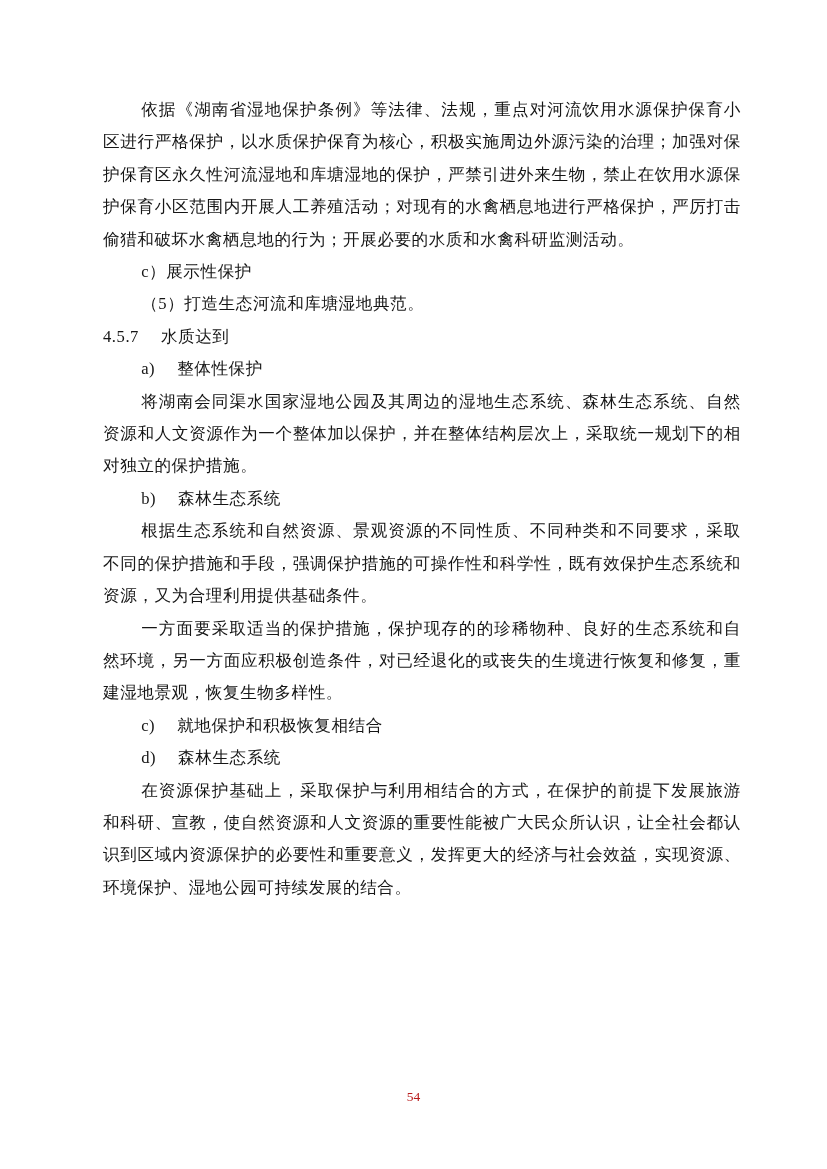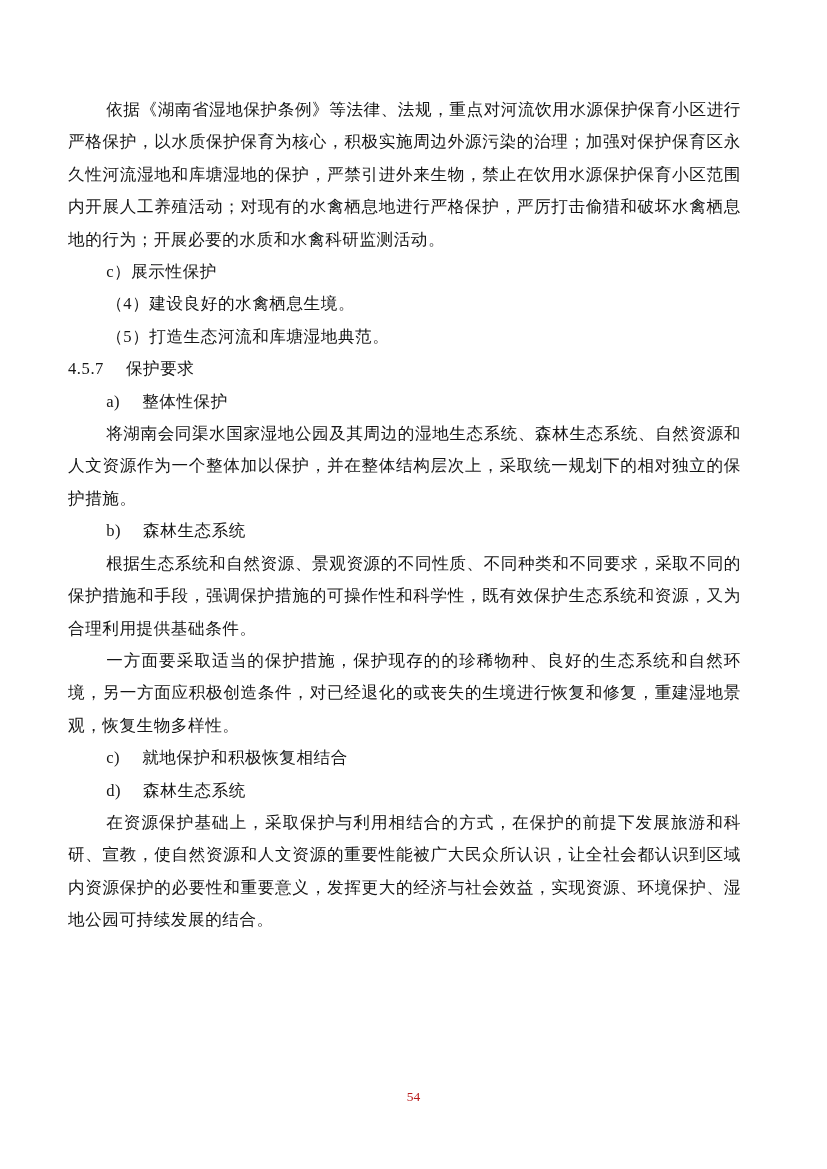--- a/index.html
+++ b/index.html
@@ -7,21 +7,21 @@
     padding: 0;
     background: #ffffff;
   }
   .page {
     position: relative;
     width: 827px;
     height: 1169px;
     margin: 0 auto;
     background: #ffffff;
     box-sizing: border-box;
-    padding: 94px 86px 0 68px;
+    padding: 94px 86px 0 103px;
     overflow: hidden;
   }
   .doc-text {
     font-family: "Liberation Serif", "DejaVu Serif", serif;
     font-size: 16.6px;
     line-height: 32.4px;
     color: #151515;
     text-align: justify;
     letter-spacing: 0.55px;
   }
@@ -52,24 +52,23 @@
 </head>
 <body>
 
 <div class="page">
   <div class="doc-text">
 
     <p class="indent">依据《湖南省湿地保护条例》等法律、法规，重点对河流饮用水源保护保育小区进行严格保护，以水质保护保育为核心，积极实施周边外源污染的治理；加强对保护保育区永久性河流湿地和库塘湿地的保护，严禁引进外来生物，禁止在饮用水源保护保育小区范围内开展人工养殖活动；对现有的水禽栖息地进行严格保护，严厉打击偷猎和破坏水禽栖息地的行为；开展必要的水质和水禽科研监测活动。</p>
 
     <p class="indent">c）展示性保护</p>
 
-    <p class="indent">（4）建设良好的水禽栖息生境。</p>
     <p class="indent">（5）打造生态河流和库塘湿地典范。</p>
 
-    <p class="section-heading"><span>4.5.7</span><span class="gap-title">保护要求</span></p>
+    <p class="section-heading"><span>4.5.7</span><span class="gap-title">水质达到</span></p>
 
     <p class="indent"><span>a)</span><span class="gap-title">整体性保护</span></p>
     <p class="indent">将湖南会同渠水国家湿地公园及其周边的湿地生态系统、森林生态系统、自然资源和人文资源作为一个整体加以保护，并在整体结构层次上，采取统一规划下的相对独立的保护措施。</p>
 
     <p class="indent"><span>b)</span><span class="gap-title">森林生态系统</span></p>
     <p class="indent">根据生态系统和自然资源、景观资源的不同性质、不同种类和不同要求，采取不同的保护措施和手段，强调保护措施的可操作性和科学性，既有效保护生态系统和资源，又为合理利用提供基础条件。</p>
 
     <p class="indent">一方面要采取适当的保护措施，保护现存的的珍稀物种、良好的生态系统和自然环境，另一方面应积极创造条件，对已经退化的或丧失的生境进行恢复和修复，重建湿地景观，恢复生物多样性。</p>
     <p class="indent"><span>c)</span><span class="gap-title">就地保护和积极恢复相结合</span></p>
 

